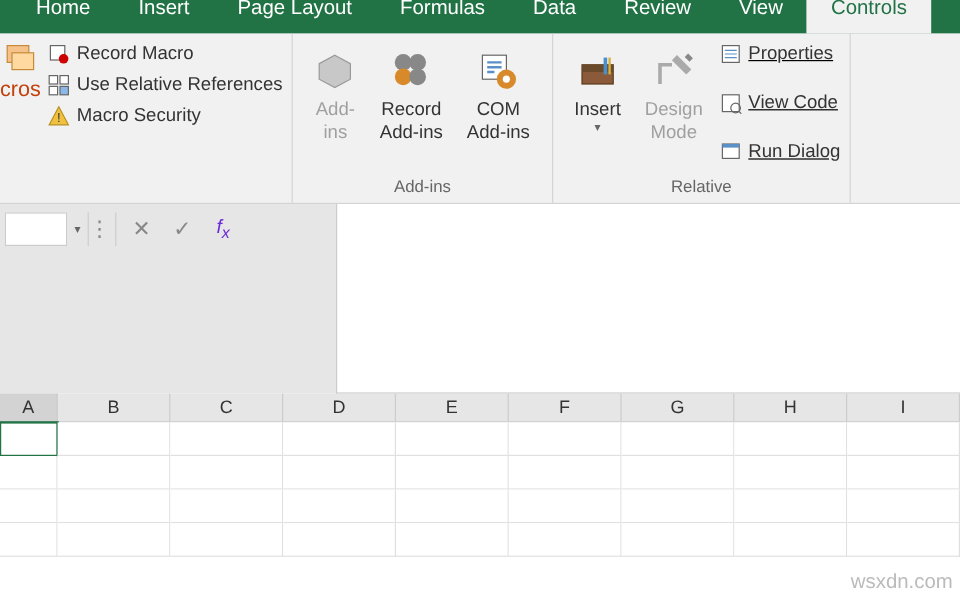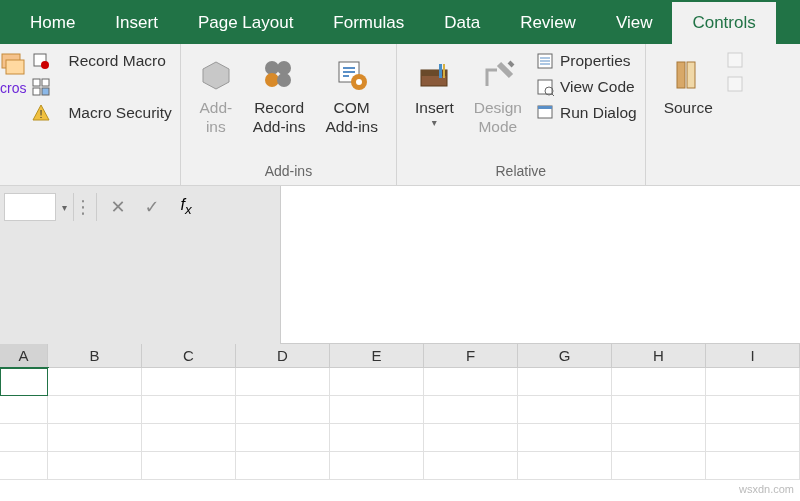--- a/index.html
+++ b/index.html
@@ -1,63 +1,63 @@
 <!DOCTYPE html>
 <html><head>
 <meta charset="utf-8">
 <style>
 * { box-sizing: border-box; margin: 0; padding: 0; font-family: "Segoe UI", Arial, sans-serif; }
 body { width: 800px; height: 501px; background: #fff; overflow: hidden; position: relative; }
 
 
-.tab-bar { height: 44px; background: #217346; display: flex; align-items: flex-end; padding-left: 10px; }
+.tab-bar { height: 28px; background: #217346; display: flex; align-items: flex-end; padding-left: 10px; }
 .tab { padding: 11px 20px; color: #fff; font-size: 17px; cursor: pointer; }
 .tab.active { background: #f1f1f1; color: #217346; }
 
 
 .ribbon { height: 142px; background: #f1f1f1; border-bottom: 1px solid #d4d4d4; display: flex; }
 .group { border-right: 1px solid #d4d4d4; display: flex; flex-direction: column; justify-content: space-between; padding: 6px 8px 2px 8px; }
 .group-label { text-align: center; font-size: 14px; color: #666; padding: 2px 0 4px 0; }
 .group-body { flex: 1; display: flex; align-items: flex-start; }
 
 
 .code-left { display: flex; flex-direction: column; gap: 4px; margin-right: 6px; align-items:center;}
 .code-right { display: flex; flex-direction: column; gap: 8px; padding-top: 2px; }
-.code-item { display: flex; align-items: center; gap: 18px; font-size: 15.5px; color: #333; white-space: nowrap; }
+.code-item { display: flex; align-items: center; gap: 6px; font-size: 15.5px; color: #333; white-space: nowrap; }
 
 
 .big-btn { display: flex; flex-direction: column; align-items: center; justify-content: flex-start; padding: 4px 10px 0 10px; color: #333; font-size: 15.5px; text-align: center; line-height: 1.25; }
 .big-btn.disabled { color: #a0a0a0; }
 .big-btn .iconbox { height: 42px; display: flex; align-items: center; justify-content: center; margin-bottom: 2px; }
 
 
-.ctrl-right { display: flex; flex-direction: column; gap: 8px; padding-top: 2px; margin-left: 4px; }
+.ctrl-right { display: flex; flex-direction: column; gap: 23px; padding-top: 2px; margin-left: 4px; text-decoration: underline; }
 .ctrl-item { display: flex; align-items: center; gap: 6px; font-size: 15.5px; color: #333; white-space: nowrap; }
 .name-box { width: 52px; height: 28px; background: #fff; border: 1px solid #ccc; margin-left: 2px; }
 .nb-drop { width: 18px; height: 28px; display:flex; align-items:center; justify-content:center; border-right: 1px solid #ccc;}
 .fb-sep { width: 1px; height: 28px; background: #ccc; margin: 0 4px; }
 .fb-btn { width: 34px; height: 28px; display: flex; align-items: center; justify-content: center; color: #888; font-size: 18px; }
-.fx { font-style: italic; font-size: 16px; color: #000000; }
+.fx { font-style: italic; font-size: 16px; color: #6d28d9; }
 .formula-wrap { display:flex; }
 .formula-left { width: 280px; background:#e6e6e6; height:158px; display:flex; flex-direction:column;}
 .fl-row { display:flex; align-items:center; height:42px; padding-left:2px;}
 .formula-right { flex:1; background:#fff; border-left:1px solid #ccc; border-bottom:1px solid #ccc; height:158px;}
 
 
 .col-headers { display: flex; height: 24px; background: #e6e6e6; border-bottom: 1px solid #ccc; }
 .col-h { width: 94px; border-right: 1px solid #ccc; text-align: center; font-size: 15px; color: #333; line-height: 24px; }
 .col-h.sel { background: #d3d3d3; }
 
 
 .grid { display: flex; flex-direction: column; }
 .row { display: flex; height: 28px; }
 .cell { width: 94px; border-right: 1px solid #e0e0e0; border-bottom: 1px solid #e0e0e0; background:#fff;}
 .cell.sel { outline: 2px solid #217346; outline-offset: -1px; }
 
-.watermark { position: absolute; bottom: 6px; right: 6px; font-size: 11px; color: #bbb; margin-left: 24px; }
+.watermark { position: absolute; bottom: 6px; right: 6px; font-size: 17px; color: #bbb; margin-left: 24px; }
 
 svg { display:block; }
 </style>
 </head>
 <body>
 
 <div class="tab-bar">
   <div class="tab">Home</div>
   <div class="tab">Insert</div>
   <div class="tab">Page Layout</div>
@@ -72,41 +72,42 @@
 
   <div class="group" style="padding-left:0;">
     <div class="group-body">
       <div class="code-left">
         <span>
           <svg width="26" height="26">
               <rect x="2" y="4" width="18" height="14" fill="#f5c28b" stroke="#c68a3a"></rect>
               <rect x="6" y="10" width="18" height="14" fill="#ffd9a0" stroke="#c68a3a"></rect>
             </svg>
         </span>
-        <span style="font-size:14px;color:#6d28d9">cros</span>
+        <span style="font-size:18px;color:#c2410c">cros</span>
       </div>
       <div class="code-right">
         <div class="code-item">
           <span>
               <svg width="18" height="18">
                 <rect x="2" y="2" width="12" height="12" fill="#fff" stroke="#666"></rect>
                 <circle cx="13" cy="13" r="4" fill="#c00"></circle>
               </svg>
             </span>
           <span>Record Macro</span>
         </div>
         <div class="code-item">
           <span>
               <svg width="18" height="18">
                 <rect x="1" y="1" width="7" height="7" fill="#fff" stroke="#666"></rect>
                 <rect x="10" y="1" width="7" height="7" fill="#fff" stroke="#666"></rect>
                 <rect x="1" y="10" width="7" height="7" fill="#fff" stroke="#666"></rect>
                 <rect x="10" y="10" width="7" height="7" fill="#8bb8e8" stroke="#666"></rect>
               </svg>
             </span>
+          <span>Use Relative References</span>
         </div>
         <div class="code-item">
           <span>
               <svg width="18" height="18">
                 <polygon points="9,1 17,16 1,16" fill="#f0c040" stroke="#b89020"></polygon>
                 <text x="9" y="14" text-anchor="middle" font-size="11" fill="#333">!</text>
               </svg>
             </span>
           <span>Macro Security</span>
         </div>
@@ -217,48 +218,20 @@
                 <rect x="2" y="2" width="14" height="3" fill="#5a8fc7"></rect>
               </svg>
             </span>
           <span>Run Dialog</span>
         </div>
       </div>
     </div>
     <div class="group-label">Relative</div>
   </div>
 
-  <div class="group" style="border-right:none;">
-    <div class="group-body">
-      <div class="big-btn">
-        <div class="iconbox">
-            <span>
-              <svg width="34" height="34">
-                <rect x="6" y="4" width="8" height="26" fill="#d8a868" stroke="#a87838"></rect>
-                <rect x="16" y="4" width="8" height="26" fill="#f0d8a8" stroke="#a87838"></rect>
-              </svg>
-            </span>
-          </div>
-        <span>Source</span>
-      </div>
-      <div class="ctrl-right" style="opacity:0.4">
-        <div class="ctrl-item">
-            <svg width="16" height="16">
-              <rect width="14" height="14" x="1" y="1" fill="#fff" stroke="#999"></rect>
-            </svg>
-          </div>
-        <div class="ctrl-item">
-            <svg width="16" height="16">
-              <rect width="14" height="14" x="1" y="1" fill="#fff" stroke="#999"></rect>
-            </svg>
-          </div>
-      </div>
-    </div>
-    <div class="group-label">&nbsp;</div>
-  </div>
 </div>
 
 <div class="formula-wrap">
   <div class="formula-left">
     <div class="fl-row">
       <div class="name-box"></div>
       <div class="nb-drop">
           <span style="font-size:10px;color:#666">▾</span>
         </div>
       <div style="width:18px;text-align:center;color:#888;font-size:18px;">⋮</div>

